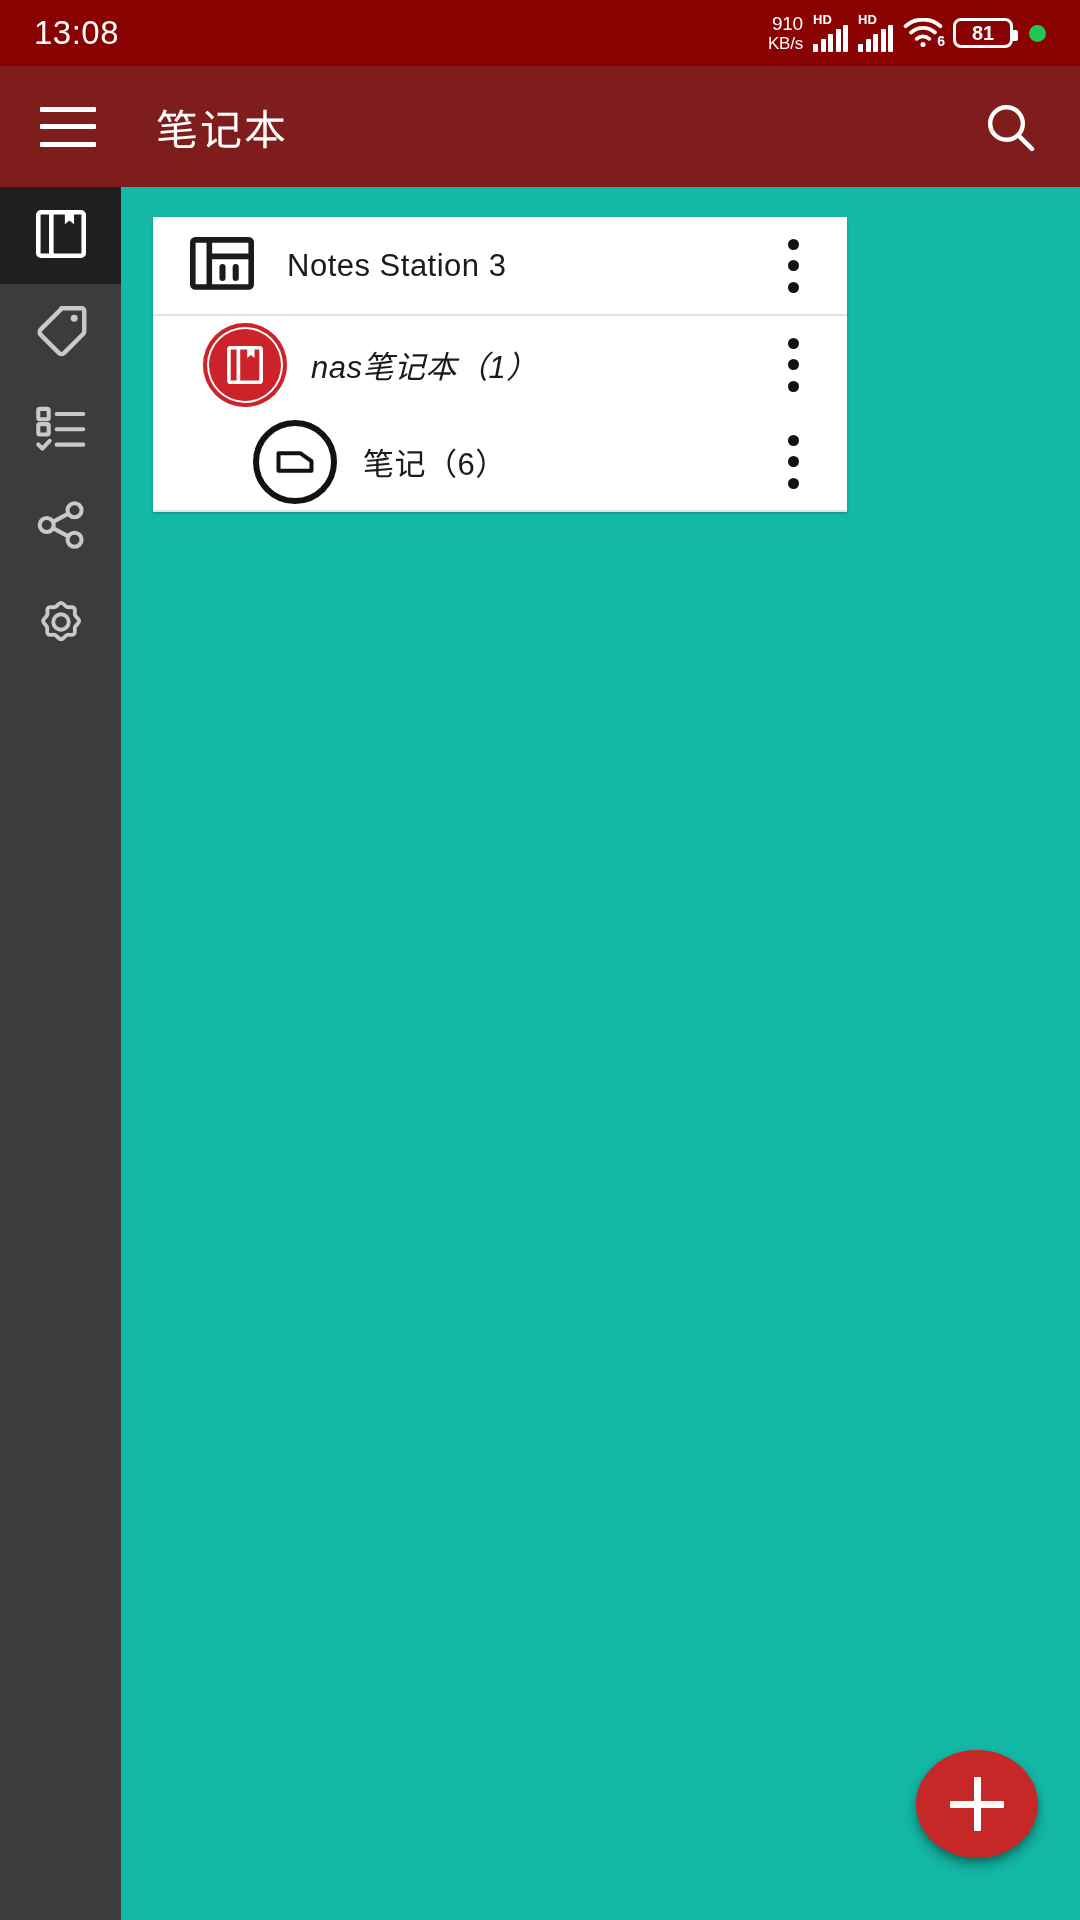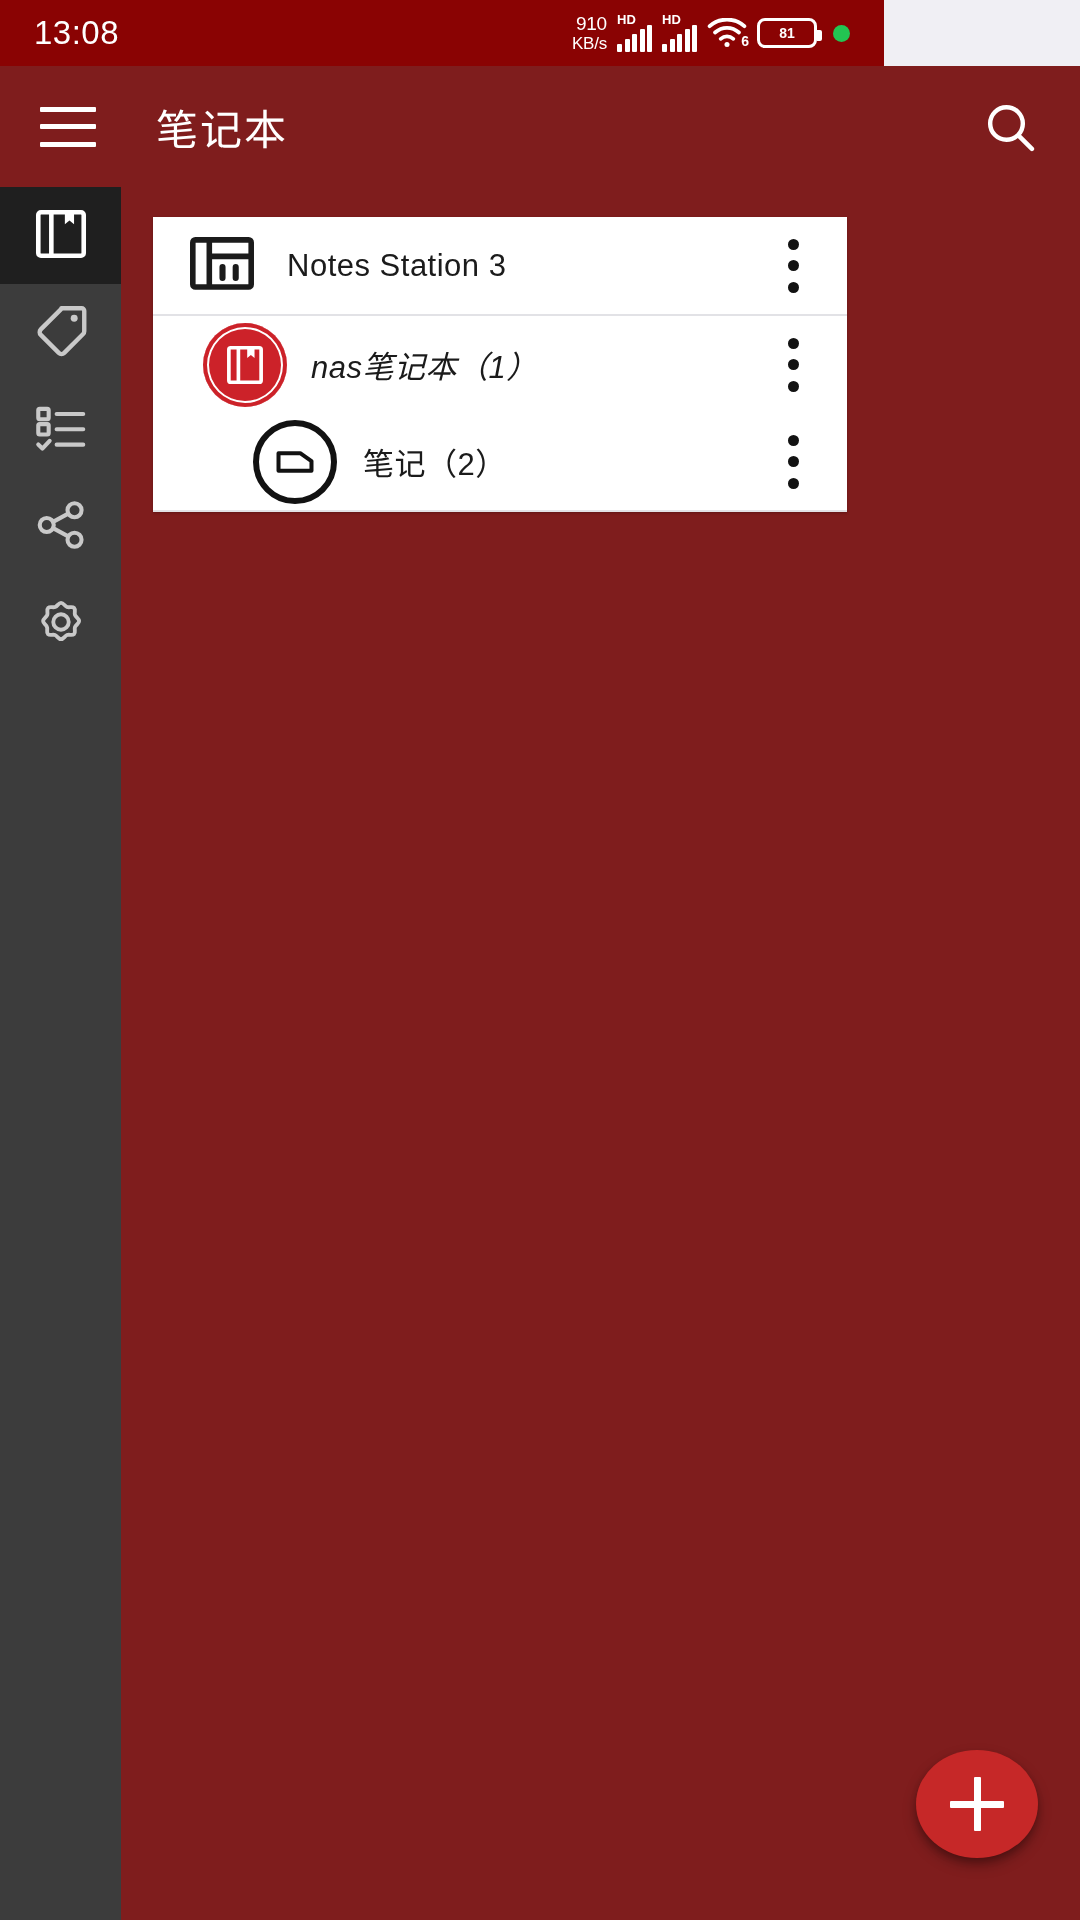--- a/index.html
+++ b/index.html
@@ -6,21 +6,21 @@
   html, body {
     width:1080px; height:1920px;
     font-family:"Liberation Sans","DejaVu Sans",sans-serif;
     background:#f0eff4;
     overflow:hidden;
   }
   #root { position:relative; width:1080px; height:1920px; }
 
   
   .statusbar{
-    position:absolute; top:0; left:0; width:884px; height:66px;
+    position:absolute; top:0; left:0; width:1080px; height:66px;
     background:#8a0303; color:#fff;
     display:flex; align-items:center; justify-content:space-between;
     padding:0 34px;
   }
   .status-clock{ font-size:33px; font-weight:400; letter-spacing:.5px; }
   .status-right{ display:flex; align-items:center; gap:10px; }
   .netspeed{
     display:flex; flex-direction:column; align-items:flex-end;
     line-height:1; font-weight:400; font-size:17px; letter-spacing:-.2px;
   }
@@ -39,21 +39,21 @@
   .wifi-sub{ position:absolute; right:-2px; bottom:-1px; font-size:14px; font-weight:700; }
   .battery{
     position:relative; width:60px; height:30px;
     border:3px solid #fff; border-radius:8px;
     display:flex; align-items:center; justify-content:center;
   }
   .battery::after{
     content:""; position:absolute; right:-8px; top:9px;
     width:5px; height:11px; background:#fff; border-radius:0 2px 2px 0;
   }
-  .battery span{ font-size:14px; font-weight:700; color:#fff; line-height:1; }
+  .battery span{ font-size:20px; font-weight:700; color:#fff; line-height:1; }
   .greendot{ width:17px; height:17px; border-radius:50%; background:#23c552; margin-left:6px; }
 
   
   .appbar{
     position:absolute; top:66px; left:0; width:1080px; height:121px;
     background:#7f1d1d; display:flex; align-items:center;
   }
   .hamburger{
     width:56px; height:40px; margin-left:40px;
     display:flex; flex-direction:column; justify-content:space-between;
@@ -77,21 +77,21 @@
   .rail-item{
     width:121px; height:97px;
     display:flex; align-items:center; justify-content:center;
     cursor:pointer;
   }
   .rail-item.active{ background:#1f1f1f; }
 
   
   .content{
     position:absolute; left:121px; top:187px;
-    width:959px; height:1733px; background:#7f1d1d;
+    width:959px; height:1733px; background:#14b8a6;
   }
   .card{
     position:absolute; left:32px; top:30px; width:694px;
     background:#fff;
     box-shadow:0 1px 3px rgba(0,0,0,.14), 0 1px 2px rgba(0,0,0,.10);
   }
   .row{
     position:relative; display:flex; align-items:center;
     height:96px; padding-right:0;
   }
@@ -304,21 +304,21 @@
             <i></i>
           </span>
       </div>
 
       <div class="row tall ind2">
         <span class="row-icon circ outline">
           <svg width="46" height="46" viewBox="0 0 24 24" fill="none">
             <path d="M3.4 7.4h11.3l5.9 4.1v5.1H3.4V7.4z" stroke="#121212" stroke-width="2.1" stroke-linejoin="round"></path>
           </svg>
         </span>
-        <span class="row-label lbl-gap2">笔记（2）</span>
+        <span class="row-label lbl-gap2">笔记（6）</span>
         <span class="kebab">
             <i></i>
             <i></i>
             <i></i>
           </span>
       </div>
 
       <div class="divider"></div>
 
 

